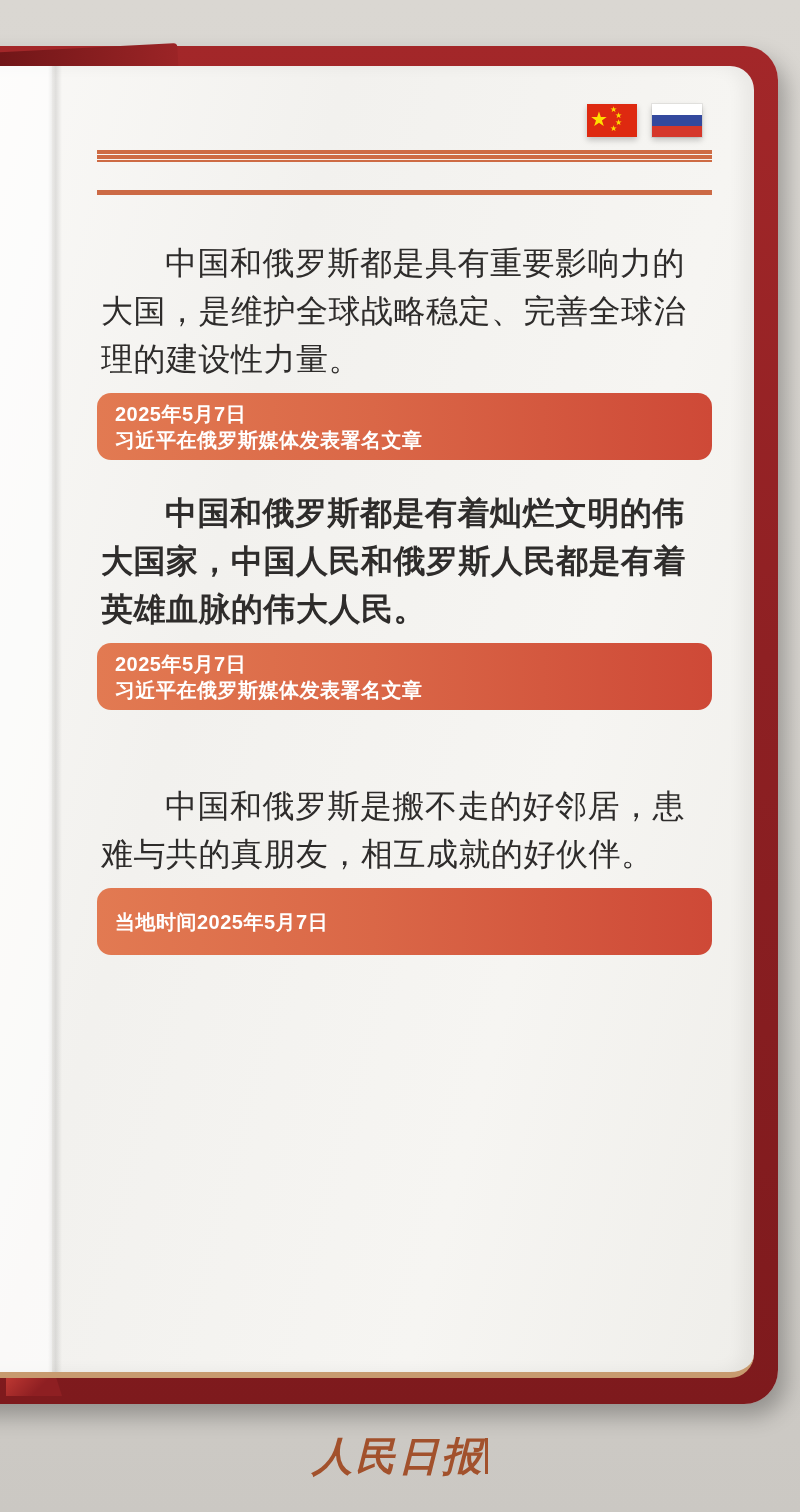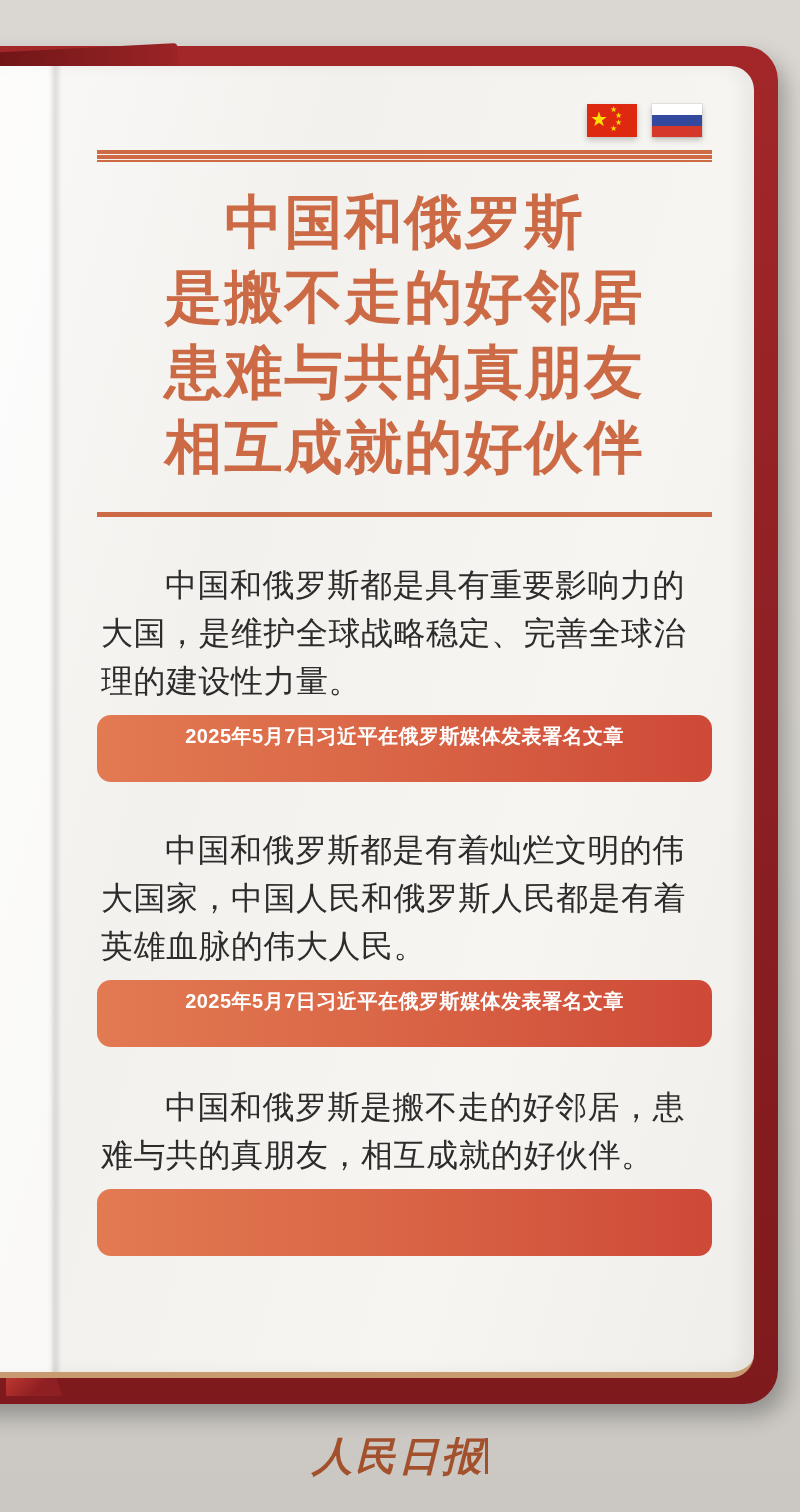--- a/index.html
+++ b/index.html
@@ -83,28 +83,28 @@
   }
 
   .divider-single { margin-top:28px; height:5px; background:#CC6A45; }
 
   .quote-text {
     font-family:"Liberation Serif", serif;
     font-size:32px; line-height:48px; color:#2E2C2B;
     text-indent:2em; letter-spacing:0.5px; padding:0 4px;
   }
   .qt-1 { margin-top:44px; }
-  .qt-2 { margin-top:44px; }
-  .qt-3 { margin-top:36px; }
+  .qt-2 { margin-top:29px;font-weight:bold; }
+  .qt-3 { margin-top:72px; }
 
   .source-badge {
     margin-top:10px; min-height:67px; border-radius:14px;
     background:linear-gradient(90deg,#E27A52 0%,#DA6747 45%,#CE4937 100%);
     color:#FFFFFF; text-align:left; padding:8px 18px 7px 18px;
-    display:flex; flex-direction:row; justify-content:center;
+    display:flex; flex-direction:column; justify-content:center;
   }
   .source-badge .line { font-size:20px; font-weight:700; line-height:26px; letter-spacing:0.5px; }
 
   
   .footer {
     position:absolute; left:0; top:1426px; width:800px; height:60px;
     display:flex; justify-content:center; align-items:center; gap:0;
     color:#A2512C;
   }
   .brand-script {
@@ -135,43 +135,38 @@
         <span class="star-s s1">★</span>
         <span class="star-s s2">★</span>
         <span class="star-s s3">★</span>
         <span class="star-s s4">★</span>
       </div>
       <div class="flag flag-russia"></div>
     </div>
 
     <div class="divider-triple"></div>
 
-    <div class="title-block">
-      <div>中国和俄罗斯</div>
-      <div>是搬不走的好邻居</div>
-      <div>患难与共的真朋友</div>
-      <div>相互成就的好伙伴</div>
-    </div>
 
     <div class="divider-single"></div>
 
     <p class="quote-text qt-1">中国和俄罗斯都是具有重要影响力的大国，是维护全球战略稳定、完善全球治理的建设性力量。</p>
     <div class="source-badge">
       <div class="line">2025年5月7日</div>
       <div class="line">习近平在俄罗斯媒体发表署名文章</div>
     </div>
 
     <p class="quote-text qt-2">中国和俄罗斯都是有着灿烂文明的伟大国家，中国人民和俄罗斯人民都是有着英雄血脉的伟大人民。</p>
     <div class="source-badge">
       <div class="line">2025年5月7日</div>
       <div class="line">习近平在俄罗斯媒体发表署名文章</div>
     </div>
 
     <p class="quote-text qt-3">中国和俄罗斯是搬不走的好邻居，患难与共的真朋友，相互成就的好伙伴。</p>
     <div class="source-badge">
+      <div class="line">当地时间2025年5月7日</div>
     </div>
 
   </div>
 
   <div class="footer">
     <span class="brand-script">人民日报</span>
     <span class="footer-bar"></span>
   </div>
 
 </div>

